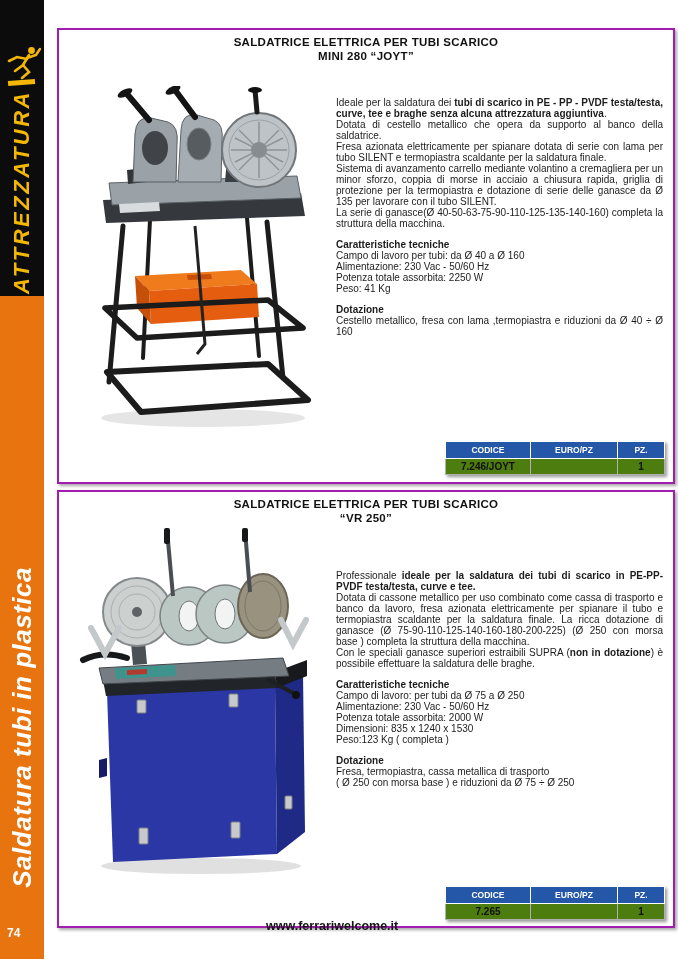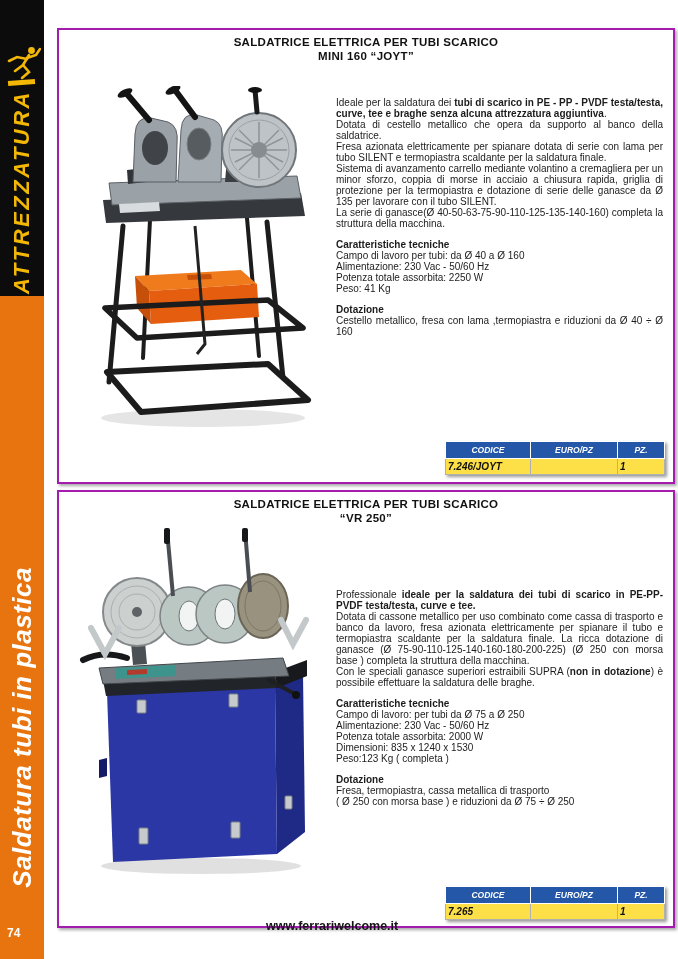--- a/index.html
+++ b/index.html
@@ -24,35 +24,35 @@
        box-shadow:2px 2px 3px rgba(0,0,0,.35);}
   .box1{top:28px;height:452px;}
   .box2{top:490px;height:434px;}
   .box-title{position:absolute;left:0;top:6px;width:100%;text-align:center;
              font-size:11.5px;font-weight:bold;line-height:13.5px;letter-spacing:.3px;color:#111;}
   .img-wrap{position:absolute;}
   .img1{left:16px;top:56px;}
   .img2{left:20px;top:36px;}
   .text-col{position:absolute;width:327px;text-align:justify;font-size:10px;line-height:11px;}
   .text-col1{left:277px;top:67px;}
-  .text-col2{left:277px;top:97px;}
+  .text-col2{left:277px;top:78px;}
   .para{margin:0;}
   .spacer{height:10px;}
   .subhead{font-weight:bold;}
   .pre{white-space:pre-line;}
 
   
   .ptable{position:absolute;border-collapse:collapse;border:1px solid #8a8a8a;
-          box-shadow:2px 2px 3px rgba(0,0,0,.4);background:#fde047;font-style:italic;}
+          box-shadow:2px 2px 3px rgba(0,0,0,.4);background:#4d7c0f;}
   .t1{right:8px;bottom:7px;}
   .t2{right:8px;bottom:6px;}
   .ptable th{background:#2457a8;color:#ffffff;font-size:8.5px;font-weight:bold;
              border:1px solid #ffffff;padding:3px 2px;text-align:center;}
   .ptable td{font-size:10px;font-weight:bold;color:#111;border:1px solid #b0b0b0;
-             padding:2px 2px;text-align:left;}
+             padding:2px 2px;text-align:center;}
   .ptable .c1{width:80px;} .ptable .c2{width:82px;text-align:center;} .ptable .c3{width:42px;}
 
   
   .footer{position:absolute;left:57px;top:916px;width:614px;}
   .footer-url{margin-left:209px;font-size:12.5px;font-weight:bold;color:#141414;}
 </style>
 </head>
 <body>
 
 <div class="page">
@@ -77,21 +77,21 @@
     </div>
     <div class="v-wrap sec">
       <span class="v-text">Saldatura tubi in plastica</span>
     </div>
     <div class="page-num">74</div>
   </aside>
 
   <section class="box box1">
     <div class="box-title">
       <div>SALDATRICE ELETTRICA PER TUBI SCARICO</div>
-      <div>MINI 160 “JOYT”</div>
+      <div>MINI 280 “JOYT”</div>
     </div>
 
     <div class="img-wrap img1">
       <svg width="250" height="345" viewBox="0 0 250 345">
         <ellipse cx="128" cy="332" rx="102" ry="9" fill="#000" opacity="0.10"></ellipse>
 
         <g stroke="#1c1c1c" fill="none" stroke-linecap="round" stroke-linejoin="round">
           <path d="M48 140 L34 296" stroke-width="5"></path>
           <path d="M192 136 L208 292" stroke-width="5"></path>
           <path d="M75 134 L68 272" stroke-width="4"></path>

